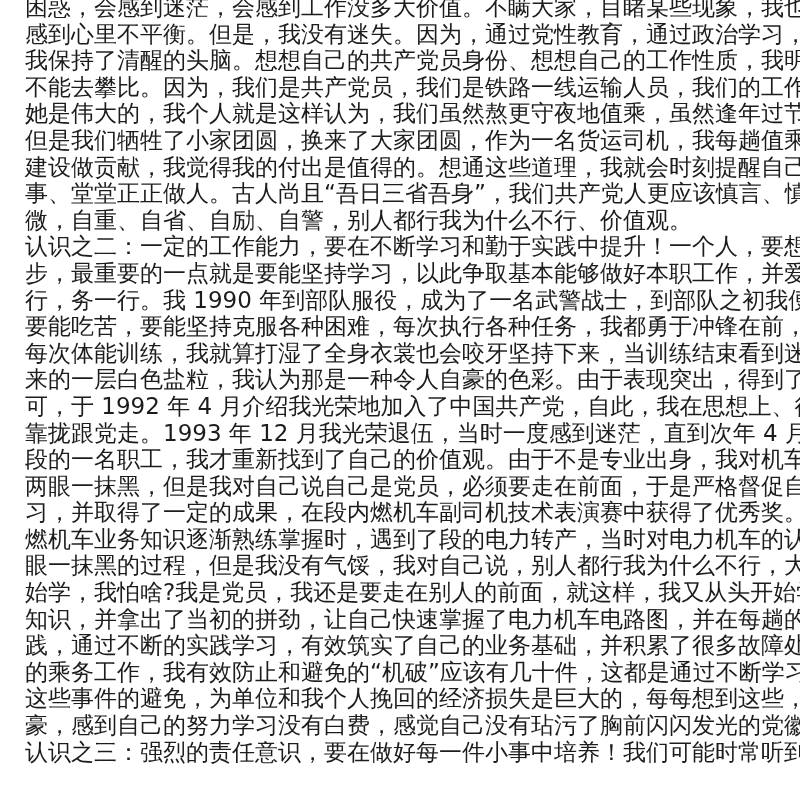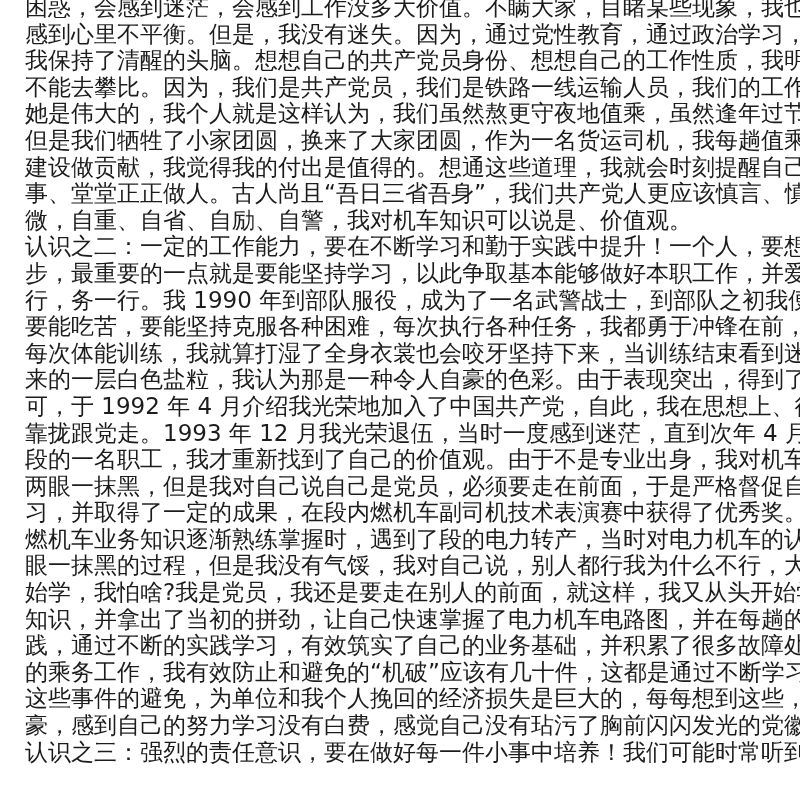--- a/index.html
+++ b/index.html
@@ -22,21 +22,21 @@
 <div class="page">
   <div id="lines">
       <div class="line">困惑，会感到迷茫，会感到工作没多大价值。不瞒大家，目睹某些现象，我也曾感到憋屈，</div>
       <div class="line">感到心里不平衡。但是，我没有迷失。因为，通过党性教育，通过政治学习，通过思想斗争，</div>
       <div class="line">我保持了清醒的头脑。想想自己的共产党员身份、想想自己的工作性质，我明白地告诉自己：</div>
       <div class="line">不能去攀比。因为，我们是共产党员，我们是铁路一线运输人员，我们的工作虽然辛苦，但</div>
       <div class="line">她是伟大的，我个人就是这样认为，我们虽然熬更守夜地值乘，虽然逢年过节不能回家团聚，</div>
       <div class="line">但是我们牺牲了小家团圆，换来了大家团圆，作为一名货运司机，我每趟值乘都是在为祖国</div>
       <div class="line">建设做贡献，我觉得我的付出是值得的。想通这些道理，我就会时刻提醒自己：清清白白做</div>
       <div class="line">事、堂堂正正做人。古人尚且“吾日三省吾身”，我们共产党人更应该慎言、慎行、慎独、慎</div>
-      <div class="line last">微，自重、自省、自励、自警，我对机车知识可以说是、价值观。</div>
+      <div class="line last">微，自重、自省、自励、自警，别人都行我为什么不行、价值观。</div>
       <div class="line">认识之二：一定的工作能力，要在不断学习和勤于实践中提升！一个人，要想不断提升和进</div>
       <div class="line">步，最重要的一点就是要能坚持学习，以此争取基本能够做好本职工作，并爱岗敬业，干一</div>
       <div class="line">行，务一行。我 1990 年到部队服役，成为了一名武警战士，到部队之初我便对自己说一定</div>
       <div class="line">要能吃苦，要能坚持克服各种困难，每次执行各种任务，我都勇于冲锋在前，积极完成任务；</div>
       <div class="line">每次体能训练，我就算打湿了全身衣裳也会咬牙坚持下来，当训练结束看到迷彩服上显现出</div>
       <div class="line">来的一层白色盐粒，我认为那是一种令人自豪的色彩。由于表现突出，得到了部队领导的认</div>
       <div class="line">可，于 1992 年 4 月介绍我光荣地加入了中国共产党，自此，我在思想上、行动上积极向党</div>
       <div class="line">靠拢跟党走。1993 年 12 月我光荣退伍，当时一度感到迷茫，直到次年 4 月成为了西昌机务</div>
       <div class="line">段的一名职工，我才重新找到了自己的价值观。由于不是专业出身，我对机车知识可以说是</div>
       <div class="line">两眼一抹黑，但是我对自己说自己是党员，必须要走在前面，于是严格督促自己加强业务学</div>

